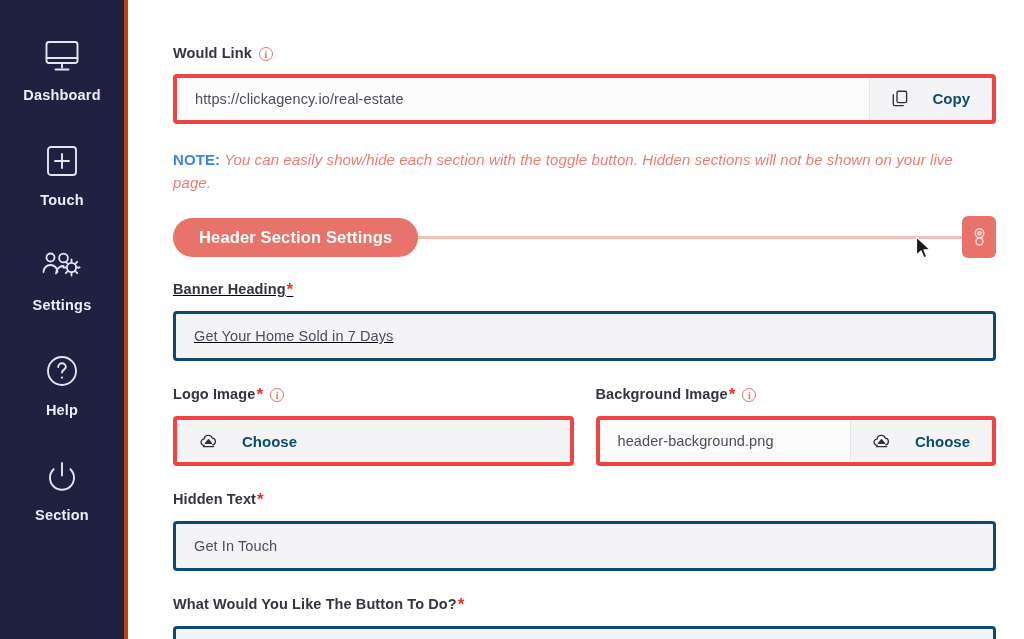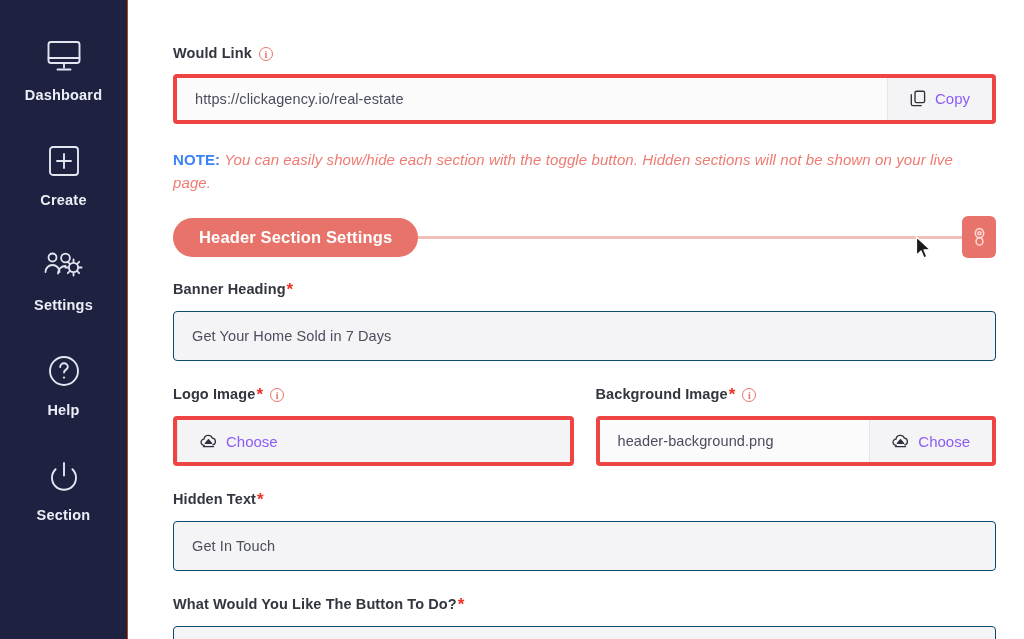--- a/index.html
+++ b/index.html
@@ -20,21 +20,21 @@
     display: flex;
     overflow: hidden;
   }
 
   
   .sidebar {
     width: 128px;
     flex: 0 0 128px;
     height: 639px;
     background: #1e2140;
-    border-right: 1px solid #c2410c;
+    border-right: 4px solid #c2410c;
     display: flex;
     flex-direction: column;
     align-items: center;
     padding-top: 34px;
   }
 
   .nav-item {
     width: 128px;
     display: flex;
     flex-direction: column;
@@ -135,34 +135,34 @@
   }
   .input-box.placeholder { color: #9a9ca8; }
 
   .side-btn {
     flex: 0 0 auto;
     background: #f4f4f6;
     border-left: 1px solid #e6e6ea;
     display: flex;
     align-items: center;
     justify-content: center;
-    gap: 9px;
+    gap: 25px;
     padding: 0 22px;
     font-size: 15px;
-    font-weight: normal;
-    color: #8b5cf6;
+    font-weight: bold;
+    color: #0c4a6e;
     cursor: pointer;
   }
   .side-btn svg { display: block; flex: 0 0 auto; }
 
   .plain-input {
     margin-top: 12px;
     height: 50px;
     background: #f4f4f6;
-    border: 1px solid #0c4a6e;
+    border: 3px solid #0c4a6e;
     border-radius: 4px;
     display: flex;
     align-items: center;
     padding: 0 18px;
     font-size: 14.5px;
     color: #4b4d5c;
     letter-spacing: .1px;
   }
 
   
@@ -226,21 +226,21 @@
 
   
   .two-col {
     display: flex;
     gap: 22px;
     margin-top: 26px;
   }
   .col { flex: 1 1 0; min-width: 0; }
 
   .block { margin-top: 26px; }
-  .block-first { margin-top: 24px; }
+  .block-first { margin-top: 24px; text-decoration: underline; }
 
   
   .cursor {
     position: absolute;
     left: 787px;
     top: 236px;
     width: 18px;
     height: 26px;
     pointer-events: none;
     z-index: 50;
@@ -266,21 +266,21 @@
     </div>
 
     <div class="nav-item">
       <span class="nav-icon">
         <svg width="36" height="36" viewBox="0 0 36 36" fill="none" stroke="#e3e6f0" stroke-width="1.9" stroke-linecap="round" stroke-linejoin="round">
           <rect x="4" y="4" width="28" height="28" rx="3"></rect>
           <line x1="18" y1="11" x2="18" y2="25"></line>
           <line x1="11" y1="18" x2="25" y2="18"></line>
         </svg>
       </span>
-      <span class="nav-label">Create</span>
+      <span class="nav-label">Touch</span>
     </div>
 
     <div class="nav-item">
       <span class="nav-icon">
         <svg width="42" height="32" viewBox="0 0 42 32" fill="none" stroke="#e3e6f0" stroke-width="1.8" stroke-linecap="round" stroke-linejoin="round">
           <circle cx="9.5" cy="7.5" r="4"></circle>
           <path d="M2.5 22c0-4 3.2-7 7-7s7 3 7 7"></path>
           <circle cx="22.5" cy="8" r="4.4"></circle>
           <path d="M15 23.5c0-4.2 3.4-7.5 7.5-7.5"></path>
           <circle cx="30.5" cy="17.5" r="4.6"></circle>

